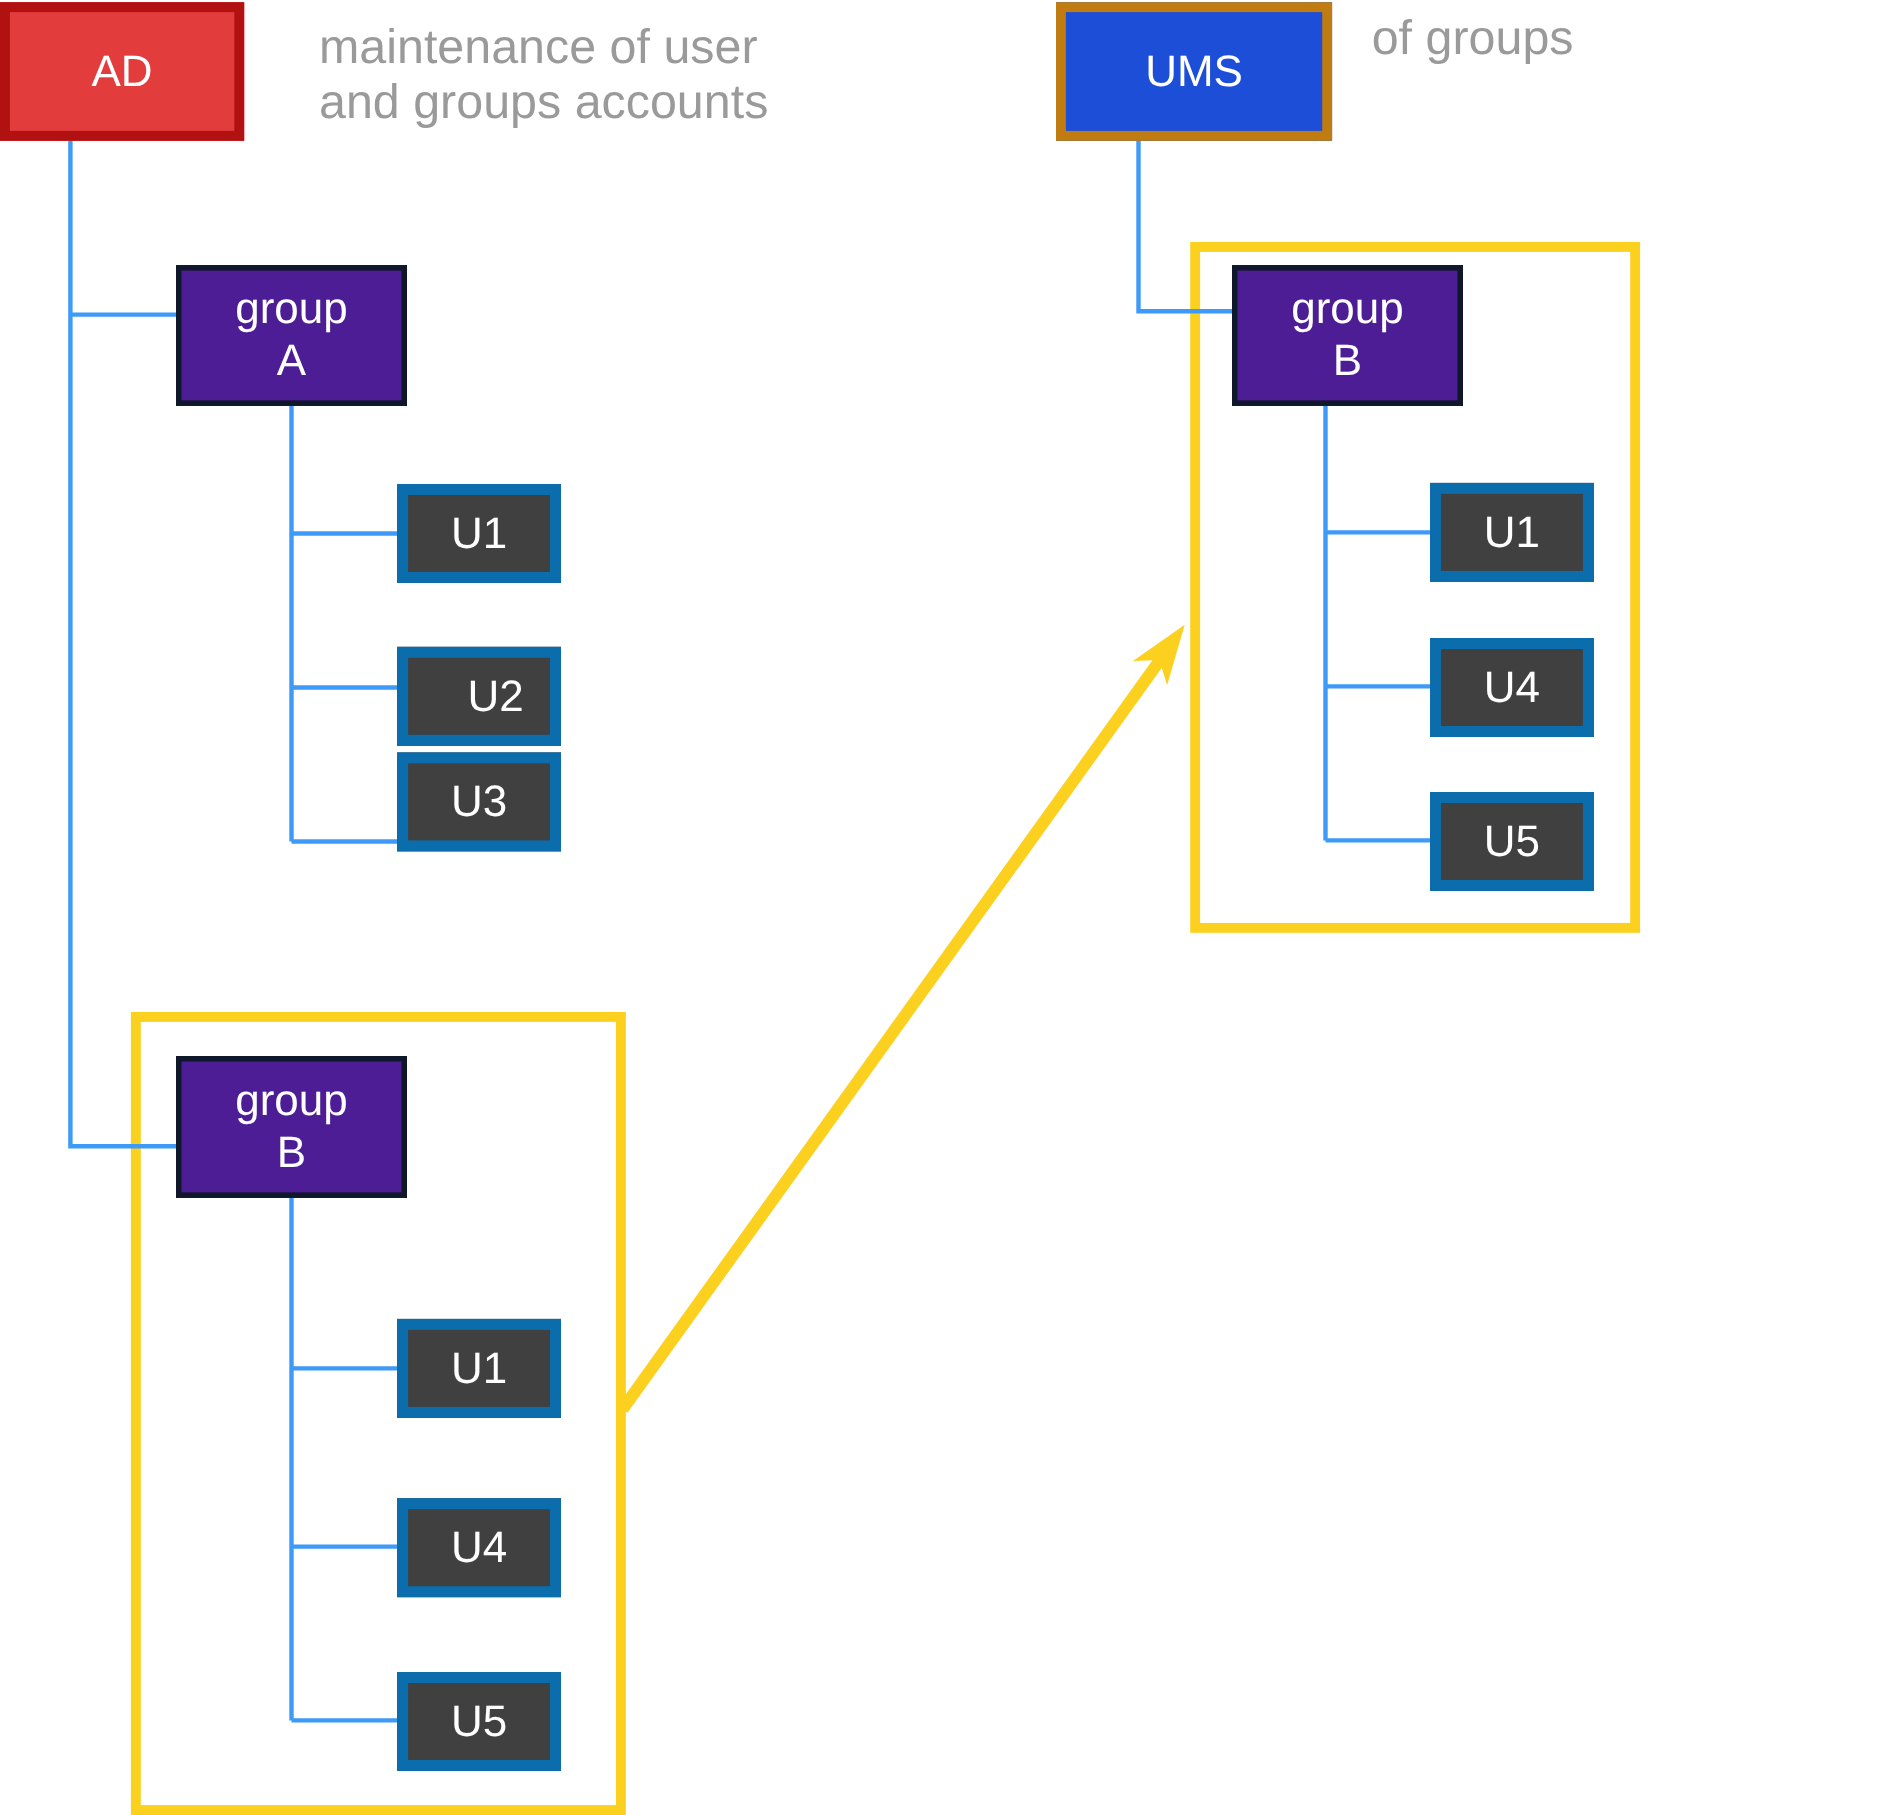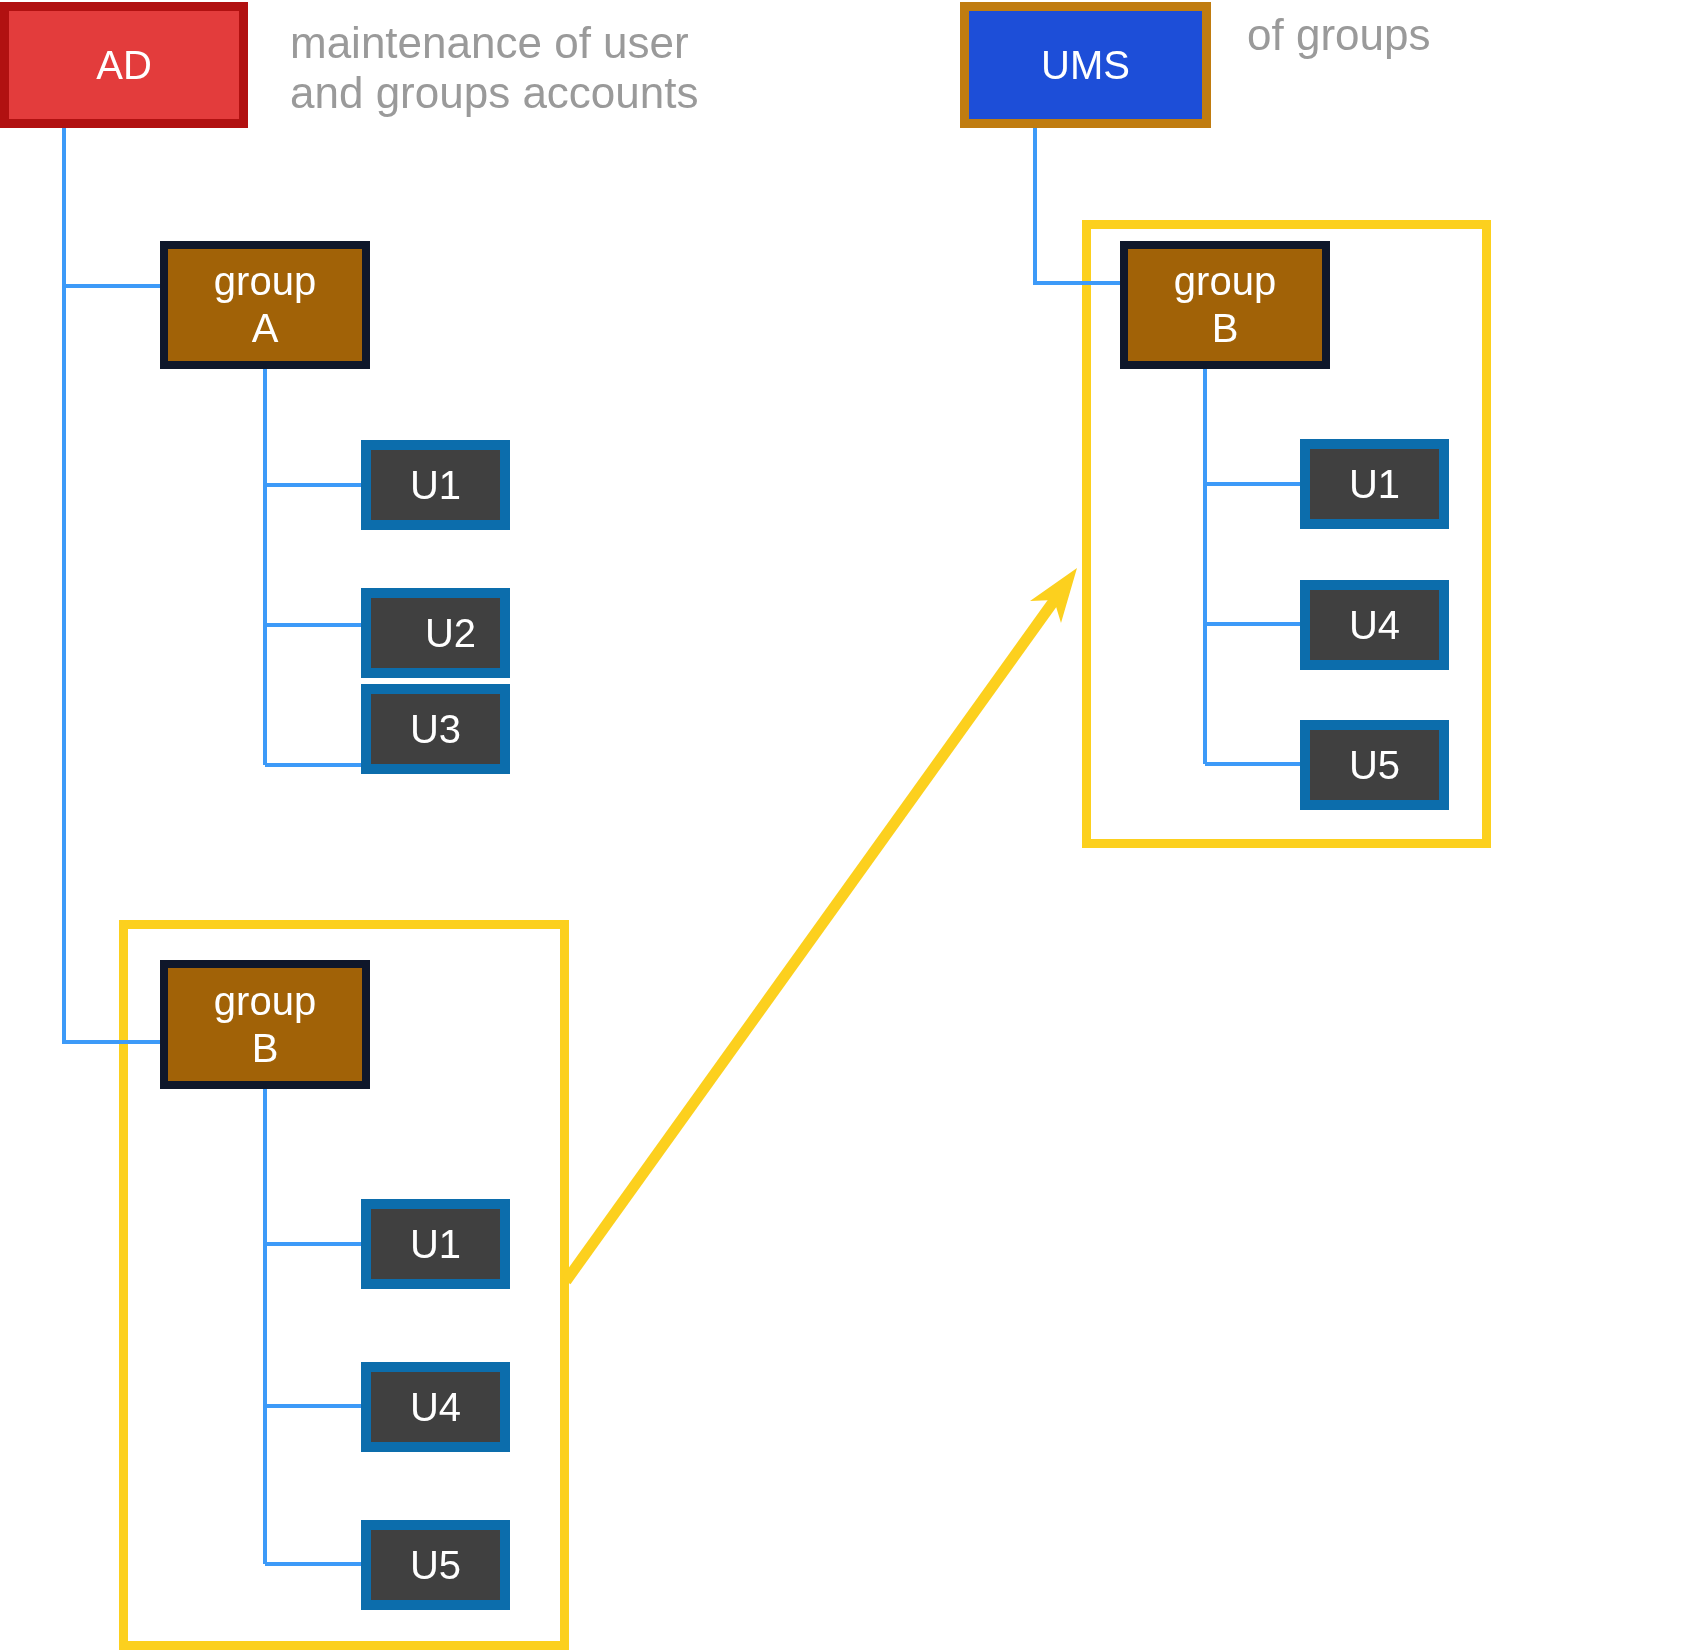--- a/index.html
+++ b/index.html
@@ -15,24 +15,24 @@
   .blue{stroke:#3d9af8;stroke-width:4;fill:none;}
   .arrow-shaft{stroke:#fcd01e;stroke-width:11;fill:none;}
   .arrow-head{fill:#fcd01e;stroke:none;}
 
   .box{
     position:absolute;box-sizing:border-box;z-index:3;
     display:flex;align-items:center;justify-content:center;
     color:#ffffff;text-align:center;
   }
   .sys{border:9px solid;font-size:40px;}
-  #ad{left:0;top:2px;width:248px;height:126px;background:#e33c3c;border-color:#b11111;}
+  #ad{left:0;top:2px;width:222px;height:126px;background:#e33c3c;border-color:#b11111;}
   #ums{left:960px;top:2px;width:251px;height:126px;background:#1d4ed8;border-color:#c07c10;}
 
-  .grp{border:8px solid #0f172a;background:#a16207;font-size:40px;}
+  .grp{border:5px solid #0f172a;background:#4c1d95;font-size:40px;}
   .grp .two-line span{display:block;line-height:47px;}
   #group-a{left:160px;top:241px;width:210px;height:128px;}
   #group-b-left{left:160px;top:960px;width:210px;height:129px;}
   #group-b-right{left:1120px;top:241px;width:210px;height:128px;}
 
   .usr{border:10px solid #0c6dac;background:#404040;font-size:40px;width:149px;height:90px;}
   #u-a1{left:361px;top:440px;}  #u-a2{left:361px;top:588px;padding-left:30px;}  #u-a3{left:361px;top:684px;}
   #u-bl1{left:361px;top:1199px;} #u-bl2{left:361px;top:1362px;} #u-bl3{left:361px;top:1520px;}
   #u-br1{left:1300px;top:439px;} #u-br2{left:1300px;top:580px;} #u-br3{left:1300px;top:720px;}
 

